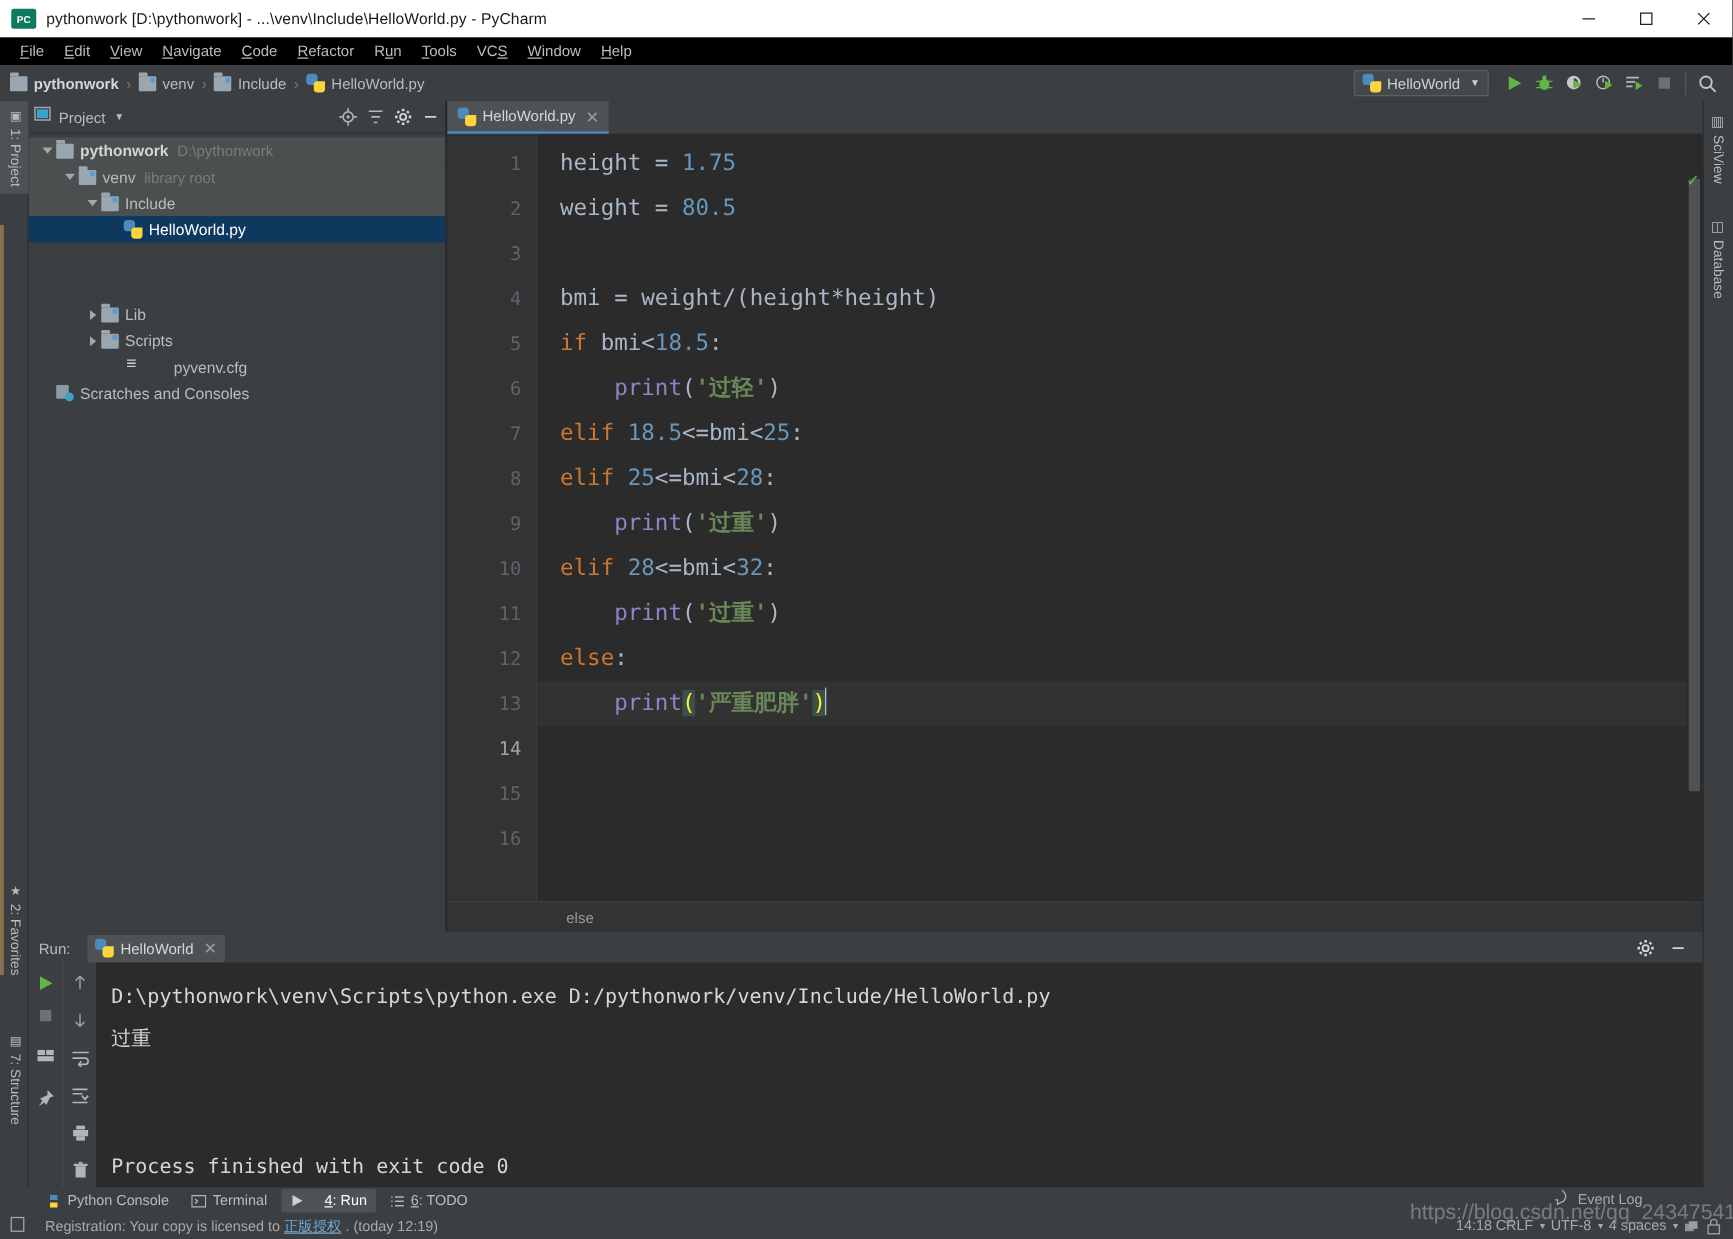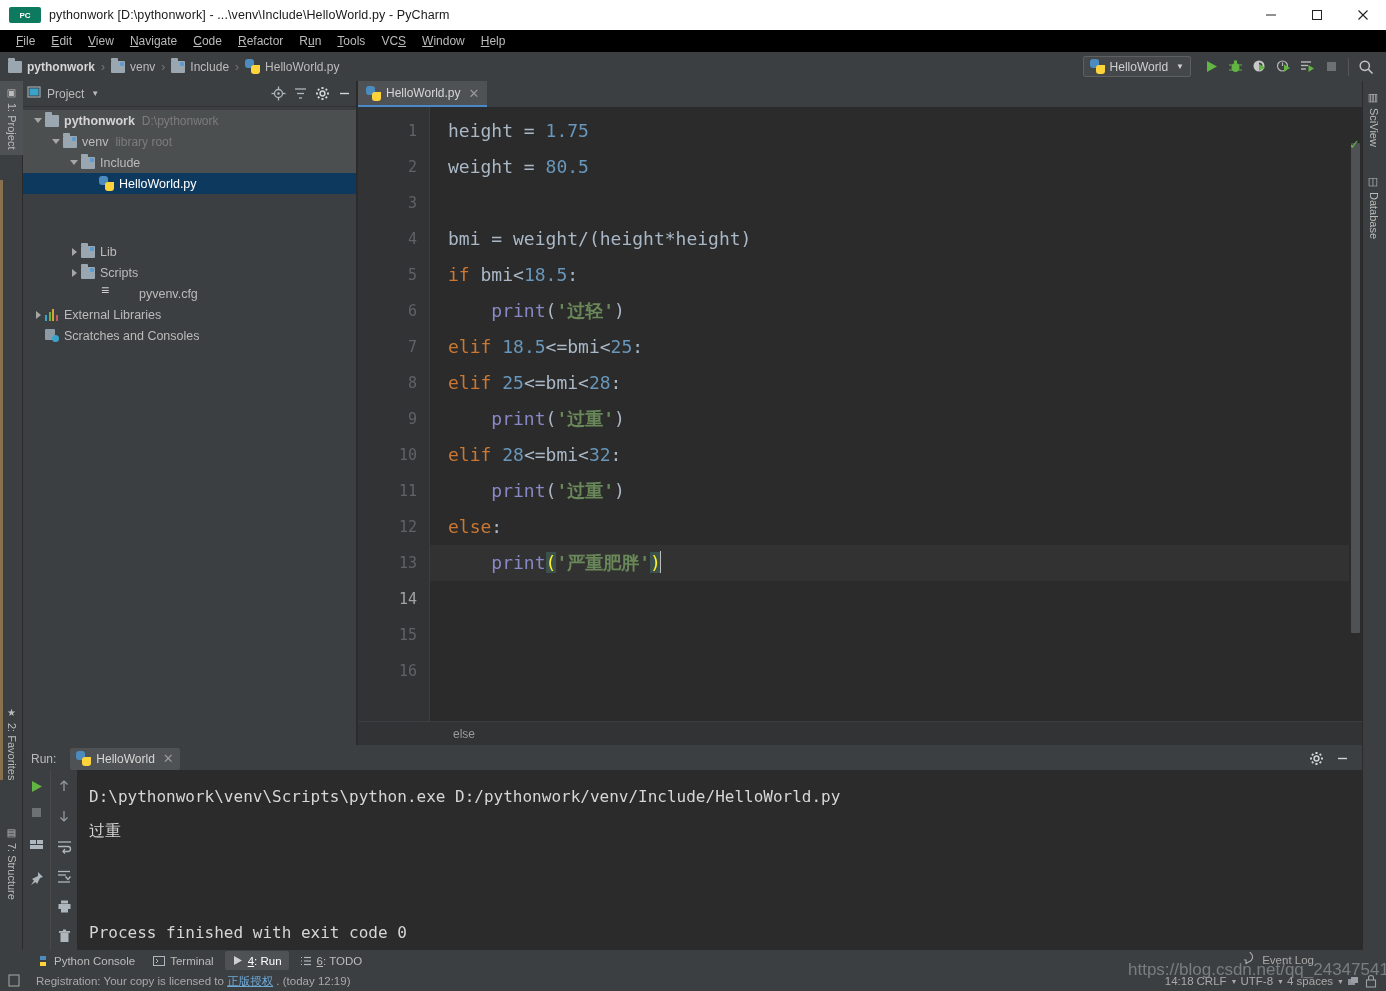--- a/index.html
+++ b/index.html
@@ -11,21 +11,21 @@
     -webkit-font-smoothing: antialiased;
   }
   #app { position: relative; width: 1386px; height: 991px; }
 
   
   .titlebar {
     position: absolute; left: 0; top: 0; width: 1386px; height: 30px;
     background: #ffffff; display: flex; align-items: center;
   }
   .tb-icon {
-    width: 32px; height: 16px; margin-left: 9px; margin-right: 8px;
+    width: 20px; height: 16px; margin-left: 9px; margin-right: 8px;
     background: #0d7a5f; border-radius: 2px; position: relative;
     display: flex; align-items: center; justify-content: center;
     font-size: 8px; color: #fff; font-weight: bold;
   }
   .tb-title { font-size: 12.5px; color: #1a1a1a; letter-spacing: .1px; }
   .win-ctrls { margin-left: auto; display: flex; height: 30px; }
   .win-btn {
     width: 46px; height: 30px; display: flex; align-items: center; justify-content: center;
     color: #222;
   }
@@ -236,21 +236,21 @@
 
   
   .bottom-tabs {
     position: absolute; left: 0; top: 950px; width: 1386px; height: 21px;
     background: #3c3f41; display: flex; align-items: center; padding-left: 30px; gap: 4px;
   }
   .btab {
     display: flex; align-items: center; height: 19px; padding: 0 7px;
     font-size: 11.5px; color: #bbbbbb; border-radius: 2px;
   }
-  .btab.active { background: #4e5254; color: #ffffff; }
+  .btab.active { background: #4e5254; color: #ffffff; gap: 12px; }
   .btab u { text-decoration: underline; }
   .btab .bico { margin-right: 5px; display:flex; align-items:center; }
 
   .statusbar {
     position: absolute; left: 0; top: 971px; width: 1386px; height: 20px;
     background: #3c3f41; display: flex; align-items: center; padding-left: 8px;
     font-size: 11.5px; color: #a9a9a9;
   }
   .statusbar .reg { margin-left: 16px; }
   .statusbar .reg a { color: #6ea9d9; text-decoration: underline; }
@@ -509,32 +509,20 @@
           <span class="tw">
             <span class="arrow-r"></span>
           </span>
           <span class="ic-folder src"></span>
           <span class="tree-label">Scripts</span>
         </div>
         <div class="tree-row" style="padding-left: 44px; gap: 20px;">
           <span class="tw"></span>
           <span class="ic-cfg"></span>
           <span class="tree-label">pyvenv.cfg</span>
-        </div>
-        <div class="tree-row" style="padding-left: 8px;">
-          <span class="tw">
-            <span class="arrow-r"></span>
-          </span>
-          <span class="ic-lib">
-            <i style="background: rgb(58, 163, 201); height: 6px;"></i>
-            <i style="background: rgb(98, 181, 67); height: 9px;"></i>
-            <i style="background: rgb(214, 163, 59); height: 12px;"></i>
-            <i style="background: rgb(196, 92, 92); height: 6px;"></i>
-          </span>
-          <span class="tree-label">External Libraries</span>
         </div>
         <div class="tree-row" style="padding-left: 8px;">
           <span class="tw"></span>
           <span class="ic-scratch"></span>
           <span class="tree-label">Scratches and Consoles</span>
         </div>
       </div>
   </div>
   <div class="proj-resizer"></div>
 

